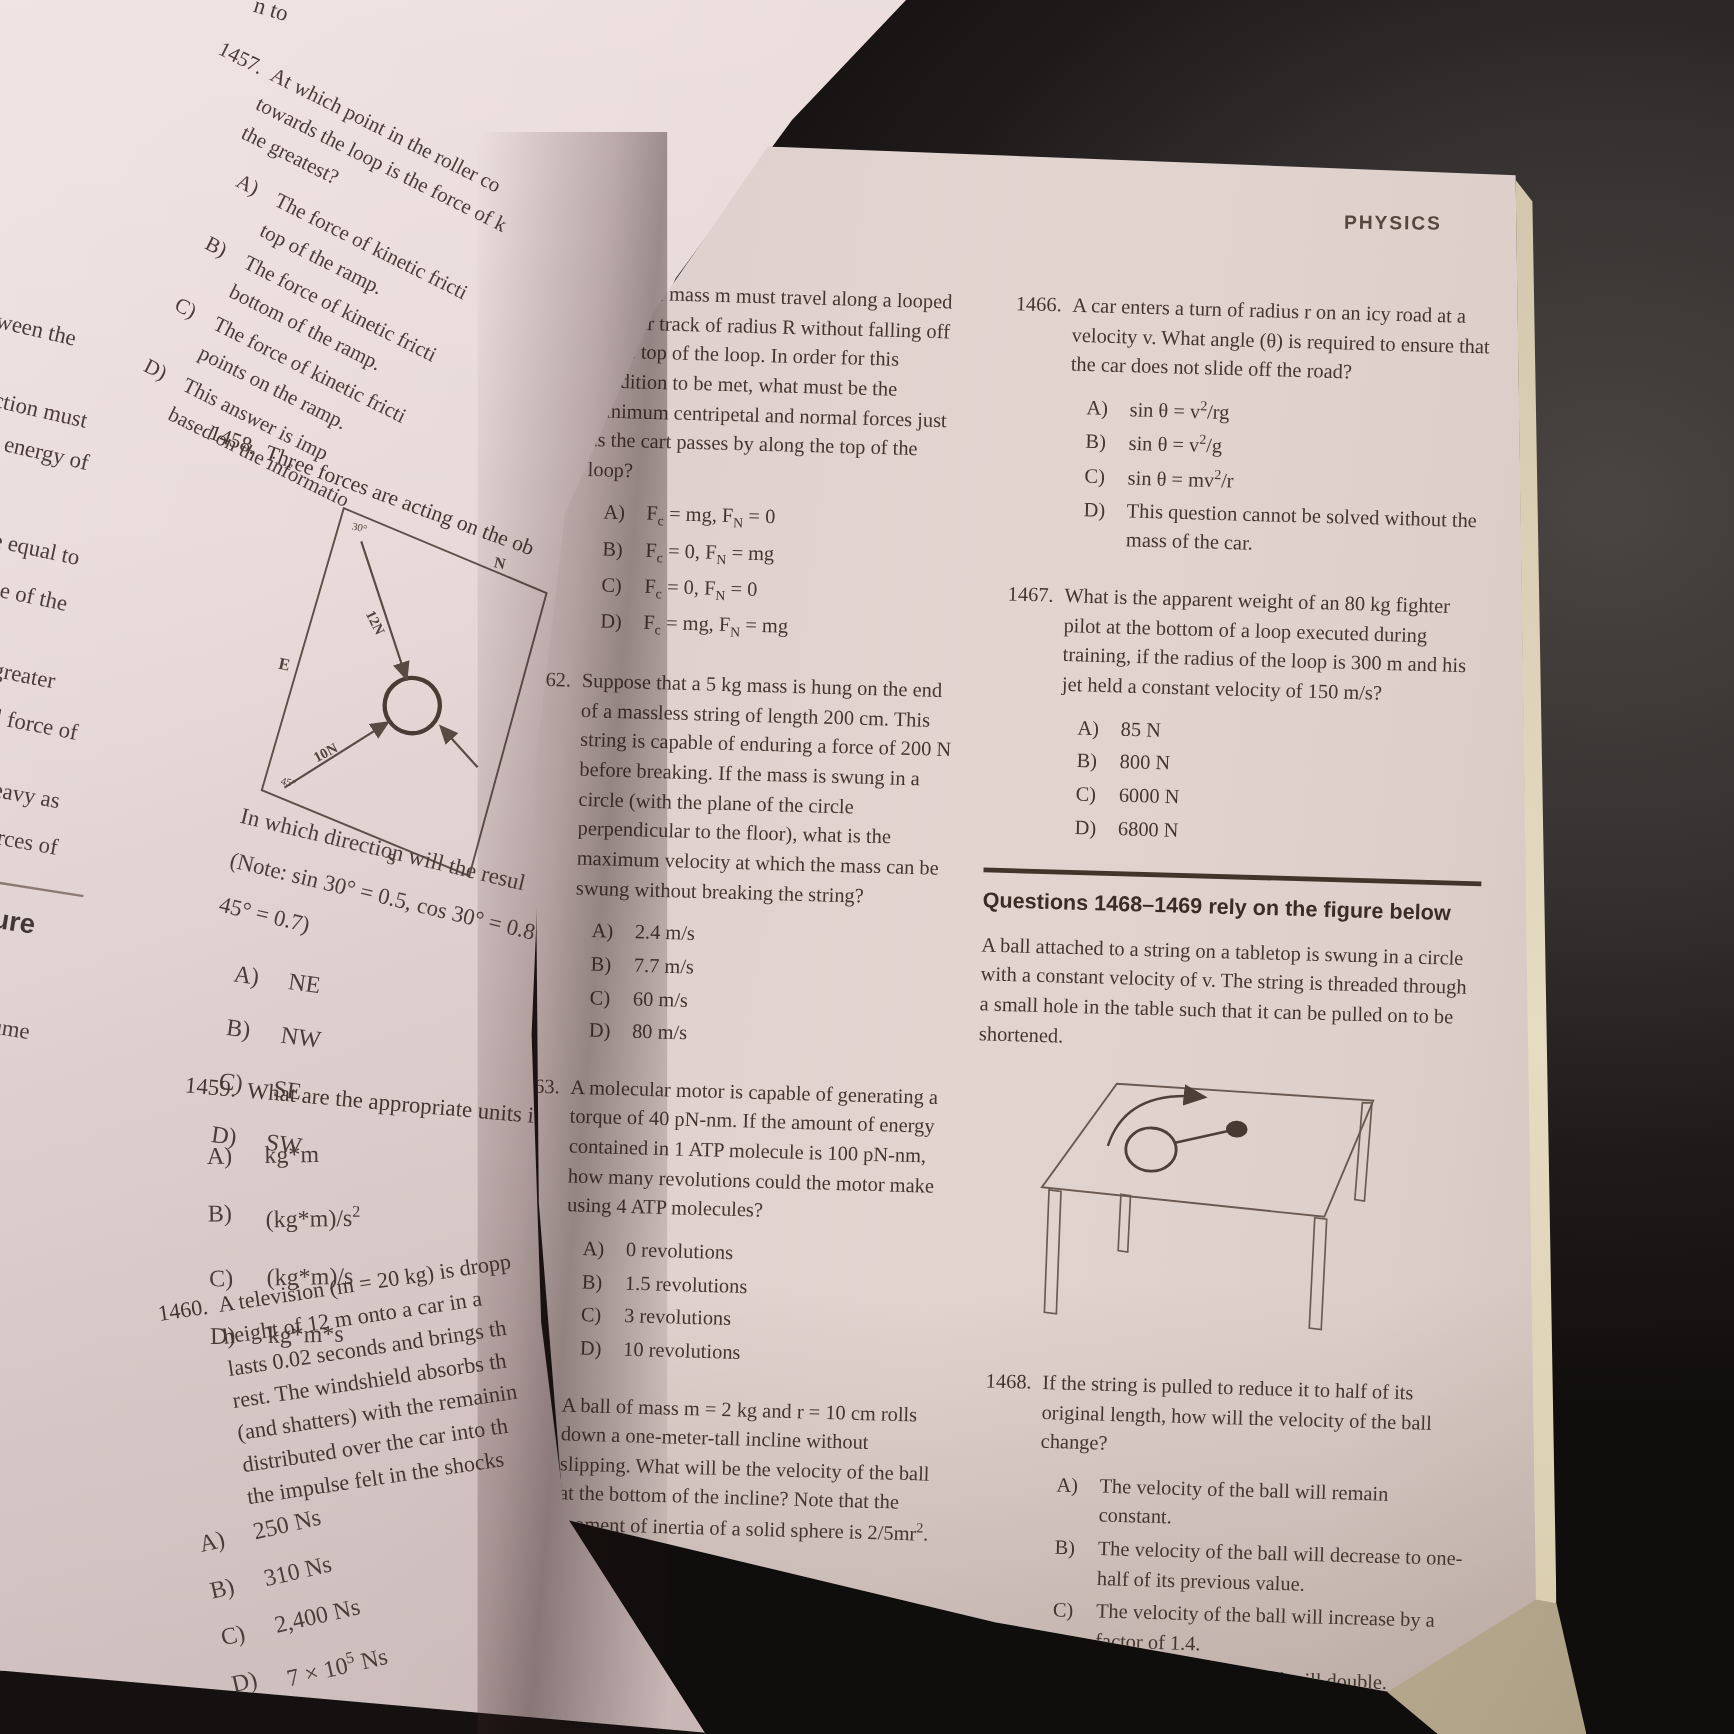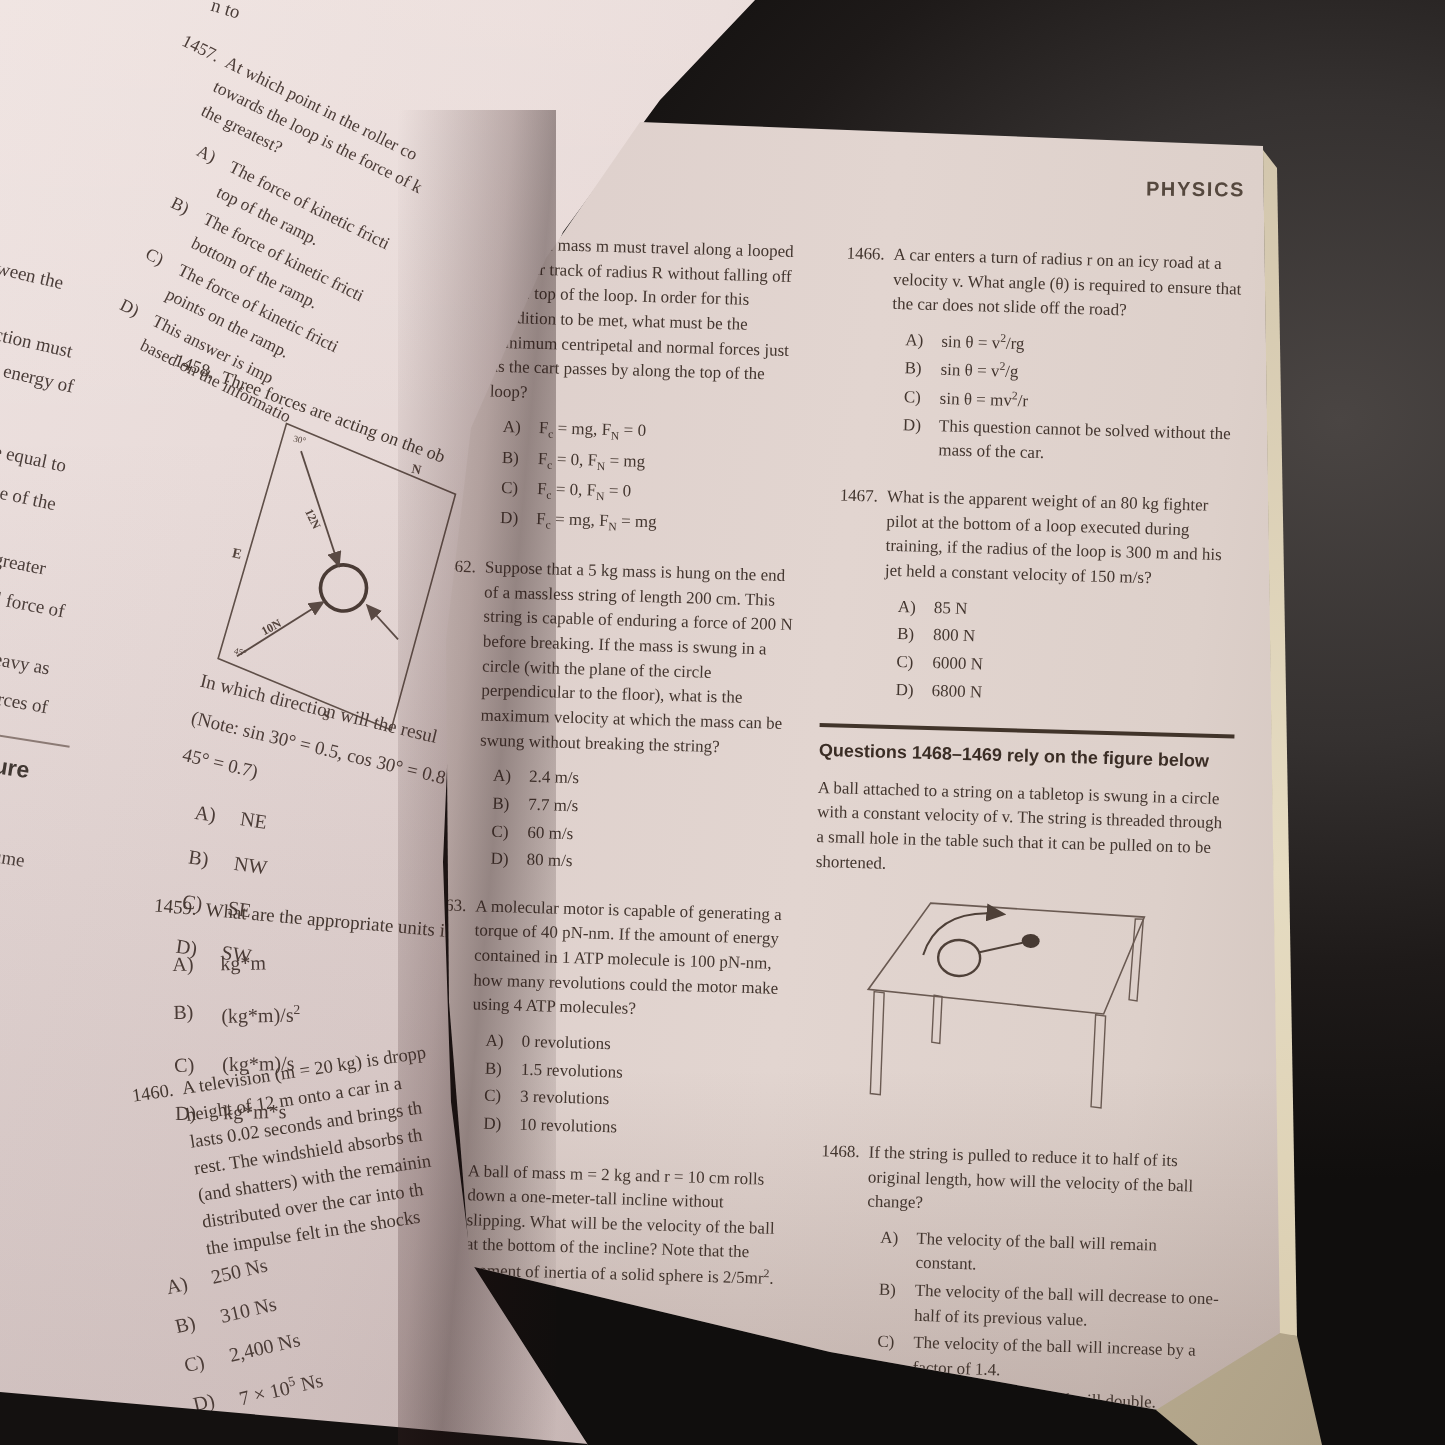--- a/index.html
+++ b/index.html
@@ -34,21 +34,21 @@
   
   .q{display:flex;margin-bottom:20px;color:#43362f;}
   .qnum{flex:none;width:52px;text-align:right;padding-right:9px;}
   .qbody{flex:1;}
   .opts{margin-top:11px;}
   .opt{display:flex;margin:3px 0 3px 14px;}
   .opt-label{flex:none;width:36px;}
   sub{font-size:68%;} sup{font-size:68%;}
   
   .rp-title{position:absolute;left:1120px;top:178px;font-family:"Liberation Sans",sans-serif;
-    font-weight:bold;font-size:20px;letter-spacing:1.6px;color:#55483e;transform:rotate(.6deg);margin-left:26px;}
+    font-weight:bold;font-size:16px;letter-spacing:1.6px;color:#55483e;transform:rotate(.6deg);}
   .rp-columns{position:absolute;left:435px;top:168px;width:842px;transform:rotate(1.6deg);transform-origin:top left;
     font-size:17px;line-height:1.45;}
   .col-left{position:absolute;left:0;top:62px;width:372px;}
   .col-right{position:absolute;left:400px;top:62px;width:415px;}
   .section-head{font-family:"Liberation Sans",sans-serif;font-weight:bold;font-size:18px;line-height:1.25;
     color:#3a2d25;border-top:4px solid #41342a;padding-top:12px;margin:10px 0 14px;}
   .intro{color:#43362f;margin-bottom:14px;}
   .figure-wrap{margin:8px 0 18px 38px;}
   .rp-footer{position:absolute;left:388px;top:1346px;width:860px;transform:rotate(4.3deg);transform-origin:left top;
     font-family:"Liberation Sans",sans-serif;font-size:12.5px;color:#52443b;display:flex;align-items:baseline;}

